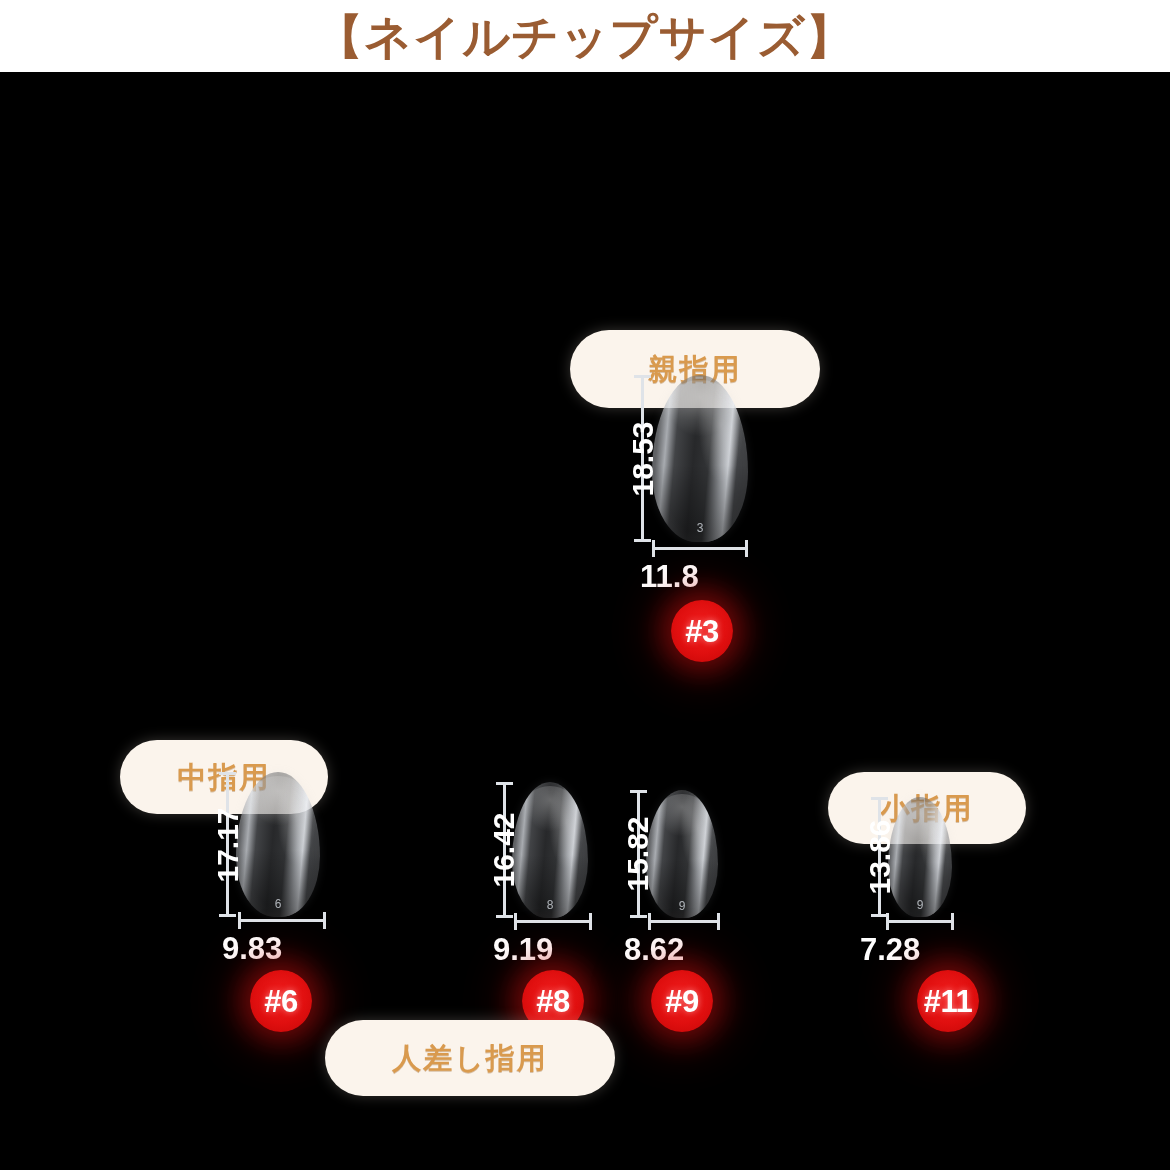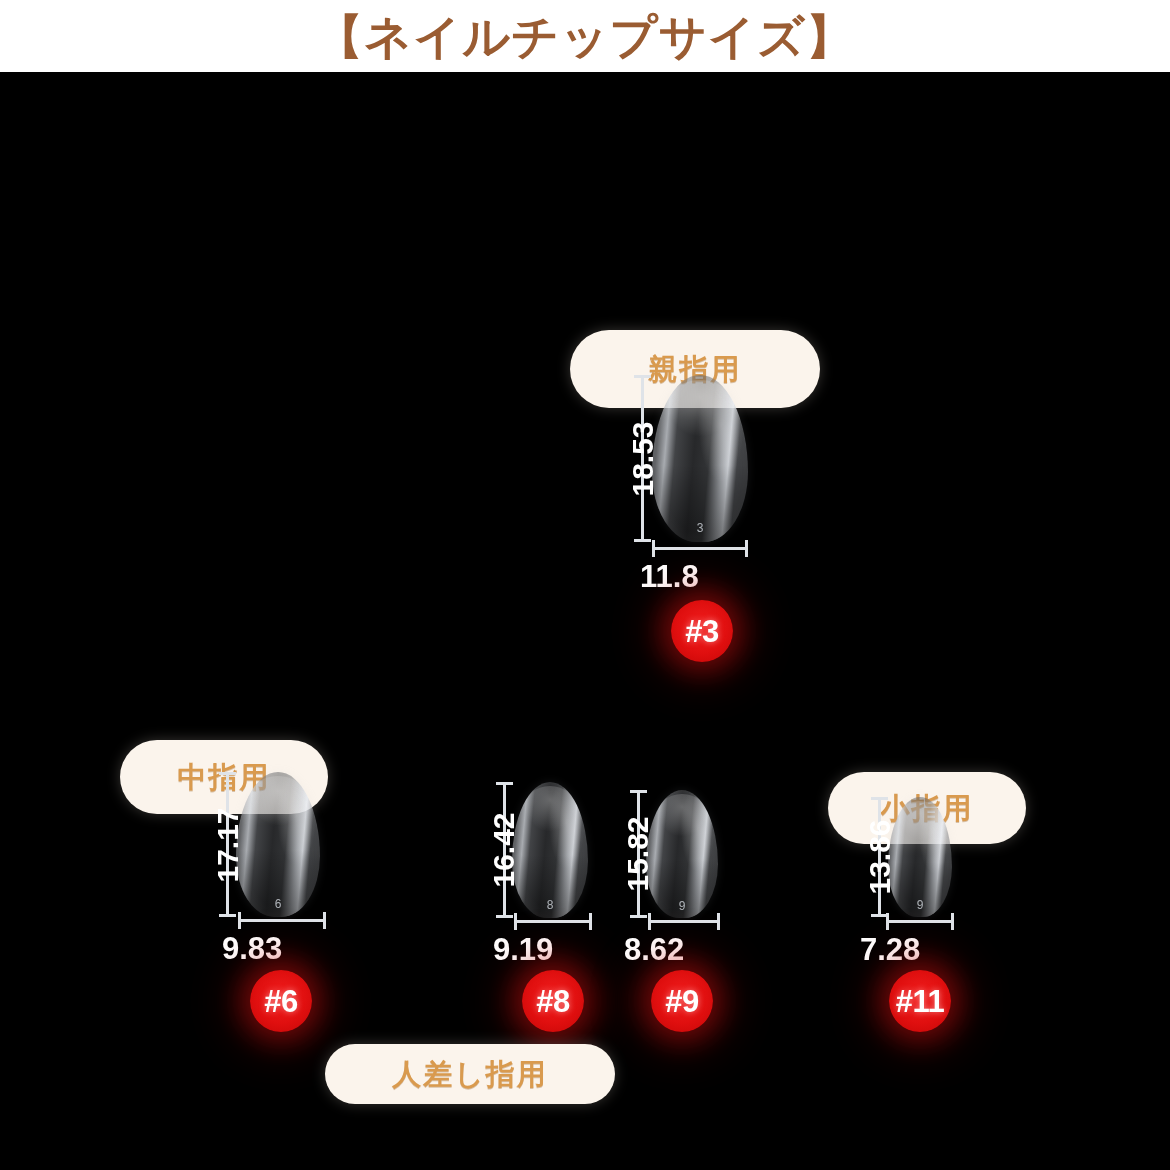--- a/index.html
+++ b/index.html
@@ -291,24 +291,24 @@
     </div>
 
     <div class="chip-group">
       <div class="nail" style="left:888px; top:725px; width:64px; height:120px;">
         <span class="nail-mark">9</span>
       </div>
       <div class="dim-v" style="left:878px; top:725px; height:120px;"></div>
       <div class="dim-label-v" style="left:820px; top:770px; width:120px; text-align:center;">13.86</div>
       <div class="dim-h" style="left:886px; top:848px; width:68px;"></div>
       <div class="dim-label-h" style="left:860px; top:862px; width:120px;">7.28</div>
-      <div class="badge" style="left:889px; top:898px; width:62px; height:62px;">
+      <div class="badge" style="left:917px; top:898px; width:62px; height:62px;">
         <span class="badge-text">#11</span>
       </div>
     </div>
 
-    <div class="pill" style="left:325px; top:972px; width:290px; height:60px;">
+    <div class="pill" style="left:325px; top:948px; width:290px; height:76px;">
       <span class="pill-text">人差し指用</span>
     </div>
 
 
   </div>
 </div>
 
 </body></html>

